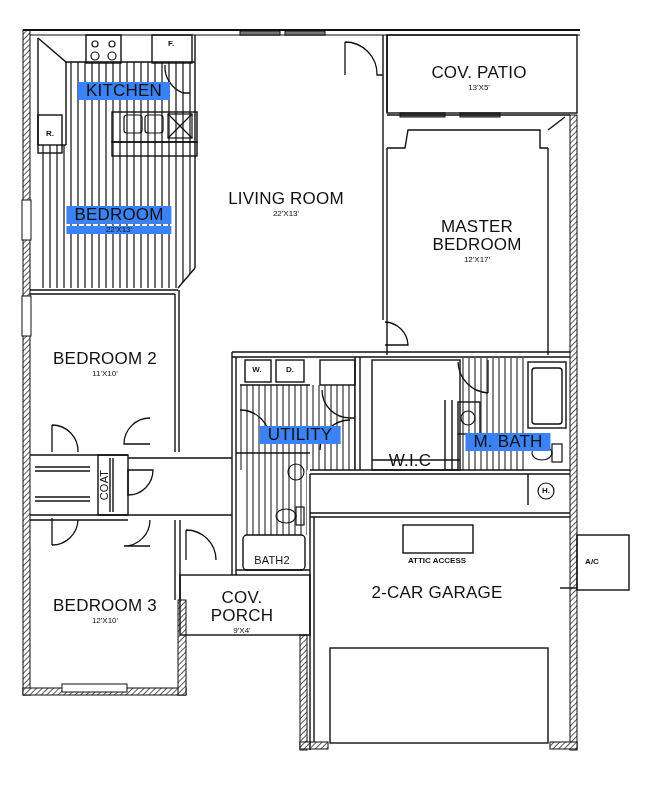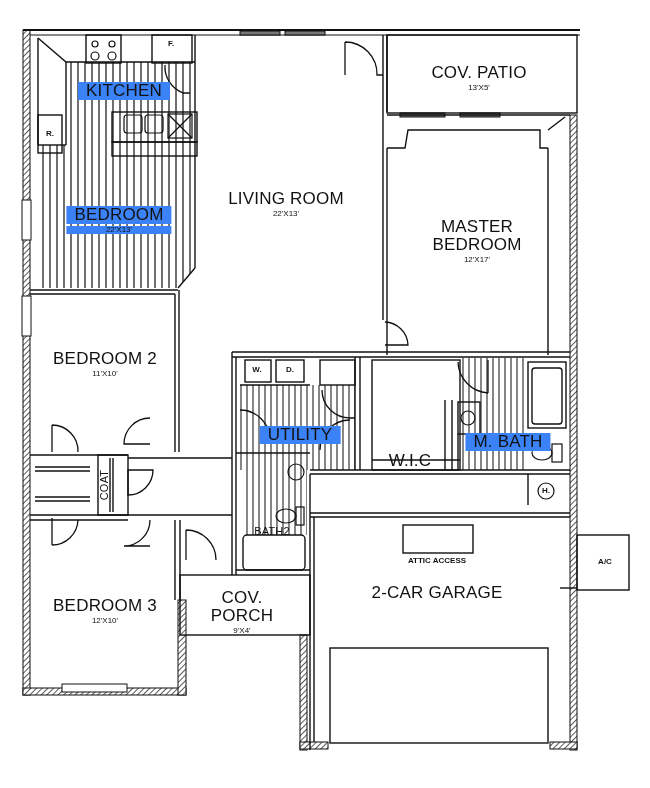--- a/index.html
+++ b/index.html
@@ -236,21 +236,21 @@
 </div>
 <div class="label" style="left:410px; top:408px;margin-top:44px;">
   <span class="room-name">W.I.C</span>
 </div>
 <div class="label" style="left:508px; top:433px;">
   <span class="room-name bg-white">M. BATH</span>
 </div>
 <div class="label" style="left:105px; top:485px; transform: translate(-50%,-50%) rotate(-90deg); transform-origin:center;">
   <span class="room-name small-name">COAT</span>
 </div>
-<div class="label" style="left:272px; top:526px;">
+<div class="label" style="left:272px; top:555px;">
   <span class="room-name small-name">BATH2</span>
 </div>
 <div class="label" style="left:105px; top:597px;">
   <span class="room-name">BEDROOM 3</span>
   <span class="room-dim">12'X10'</span>
 </div>
 <div class="label" style="left:242px; top:589px;">
   <span class="room-name">COV.</span>
   <span class="room-name">PORCH</span>
   <span class="room-dim">9'X4'</span>
@@ -258,13 +258,13 @@
 <div class="label" style="left:437px; top:584px;">
   <span class="room-name">2-CAR GARAGE</span>
 </div>
 
 <div class="label tiny" style="left:50px; top:130px;">R.</div>
 <div class="label tiny" style="left:171px; top:40px;">F.</div>
 <div class="label tiny" style="left:257px; top:366px;">W.</div>
 <div class="label tiny" style="left:290px; top:366px;">D.</div>
 <div class="label tiny" style="left:546px; top:487px;">H.</div>
 <div class="label tiny" style="left:437px; top:557px;">ATTIC ACCESS</div>
-<div class="label tiny" style="left:605px; top:558px;">A/C</div>
+<div class="label tiny" style="left:592px; top:558px;">A/C</div>
 
 </body></html>

